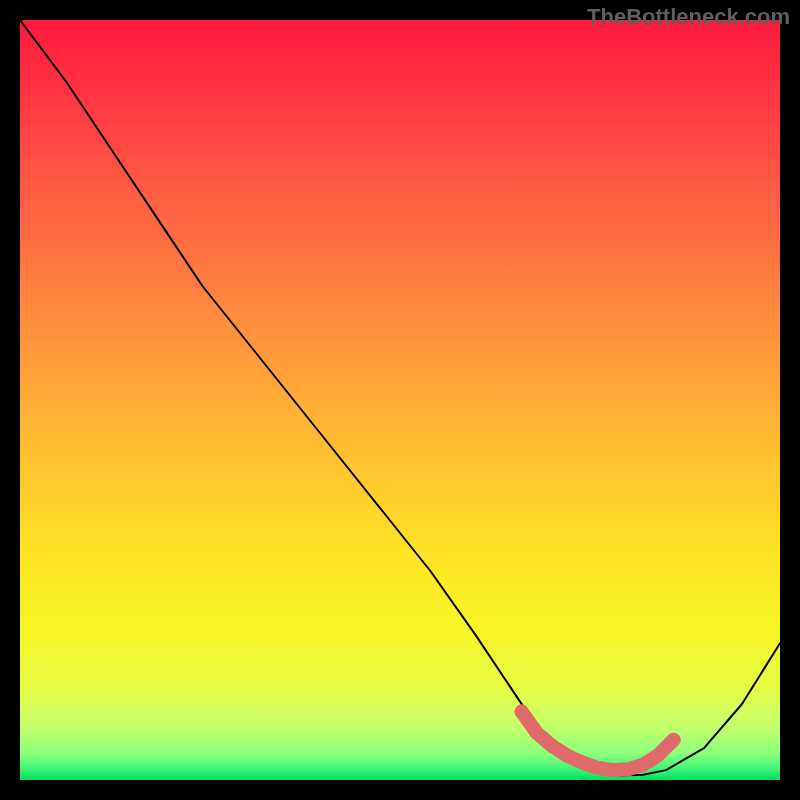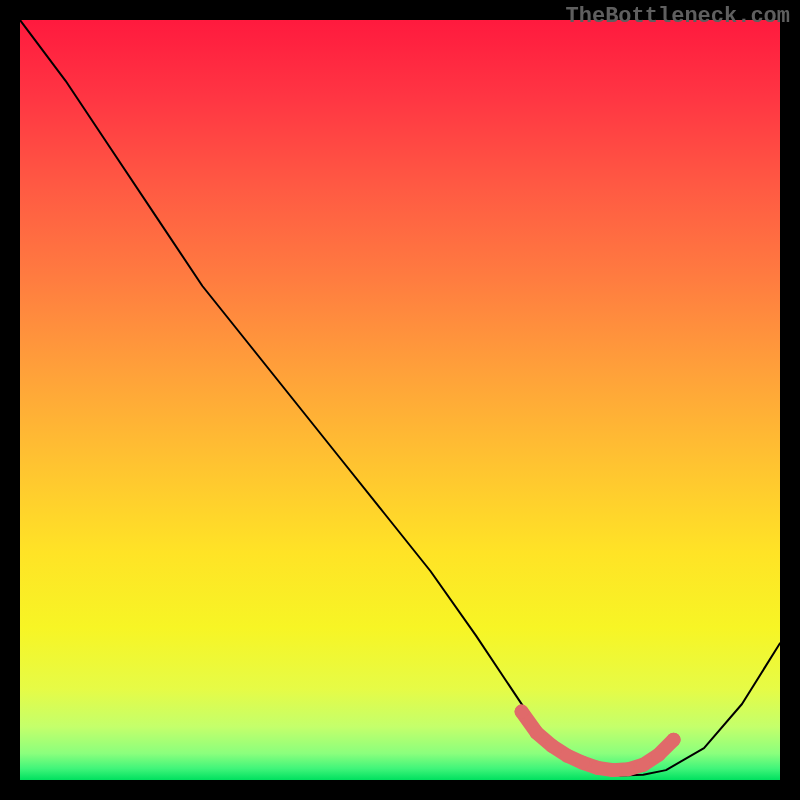--- a/index.html
+++ b/index.html
@@ -12,21 +12,21 @@
   }
   .container {
     position: relative;
     width: 800px;
     height: 800px;
   }
   .watermark {
     position: absolute;
     top: 4px;
     right: 10px;
-    font-family: Liberation Mono, monospace;
+    font-family: Liberation Sans, sans-serif;
     font-size: 22px;
     font-weight: bold;
     color: #5f5f5f;
     z-index: 10;
   }
   .plot-area {
     position: absolute;
     left: 20px;
     right: 20px;
     top: 20px;

